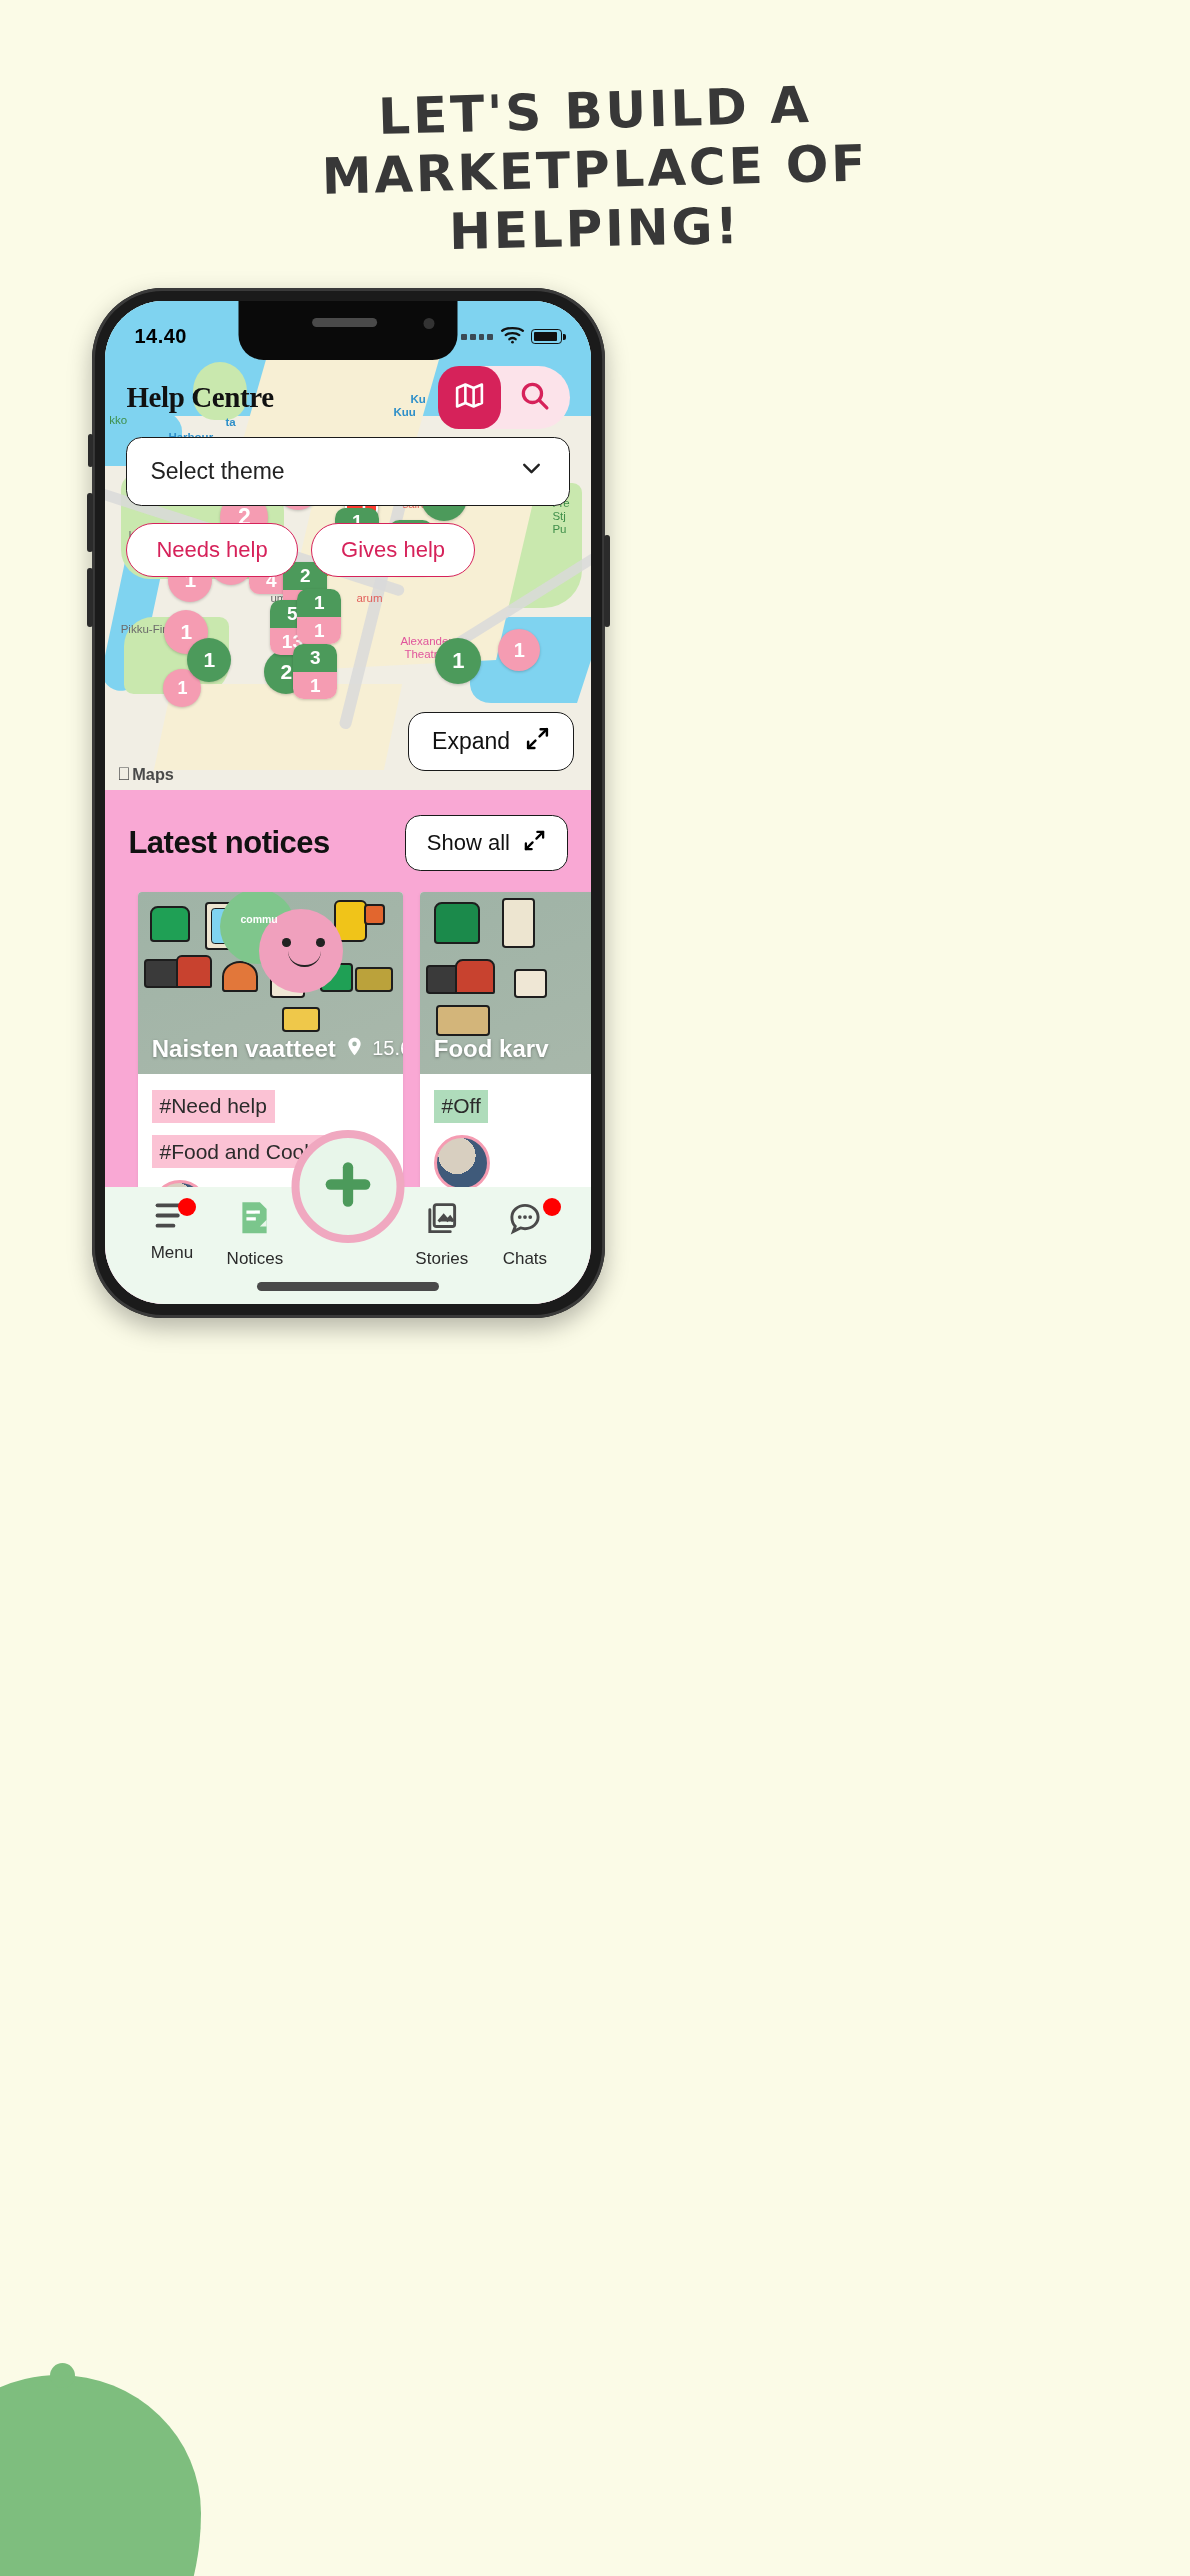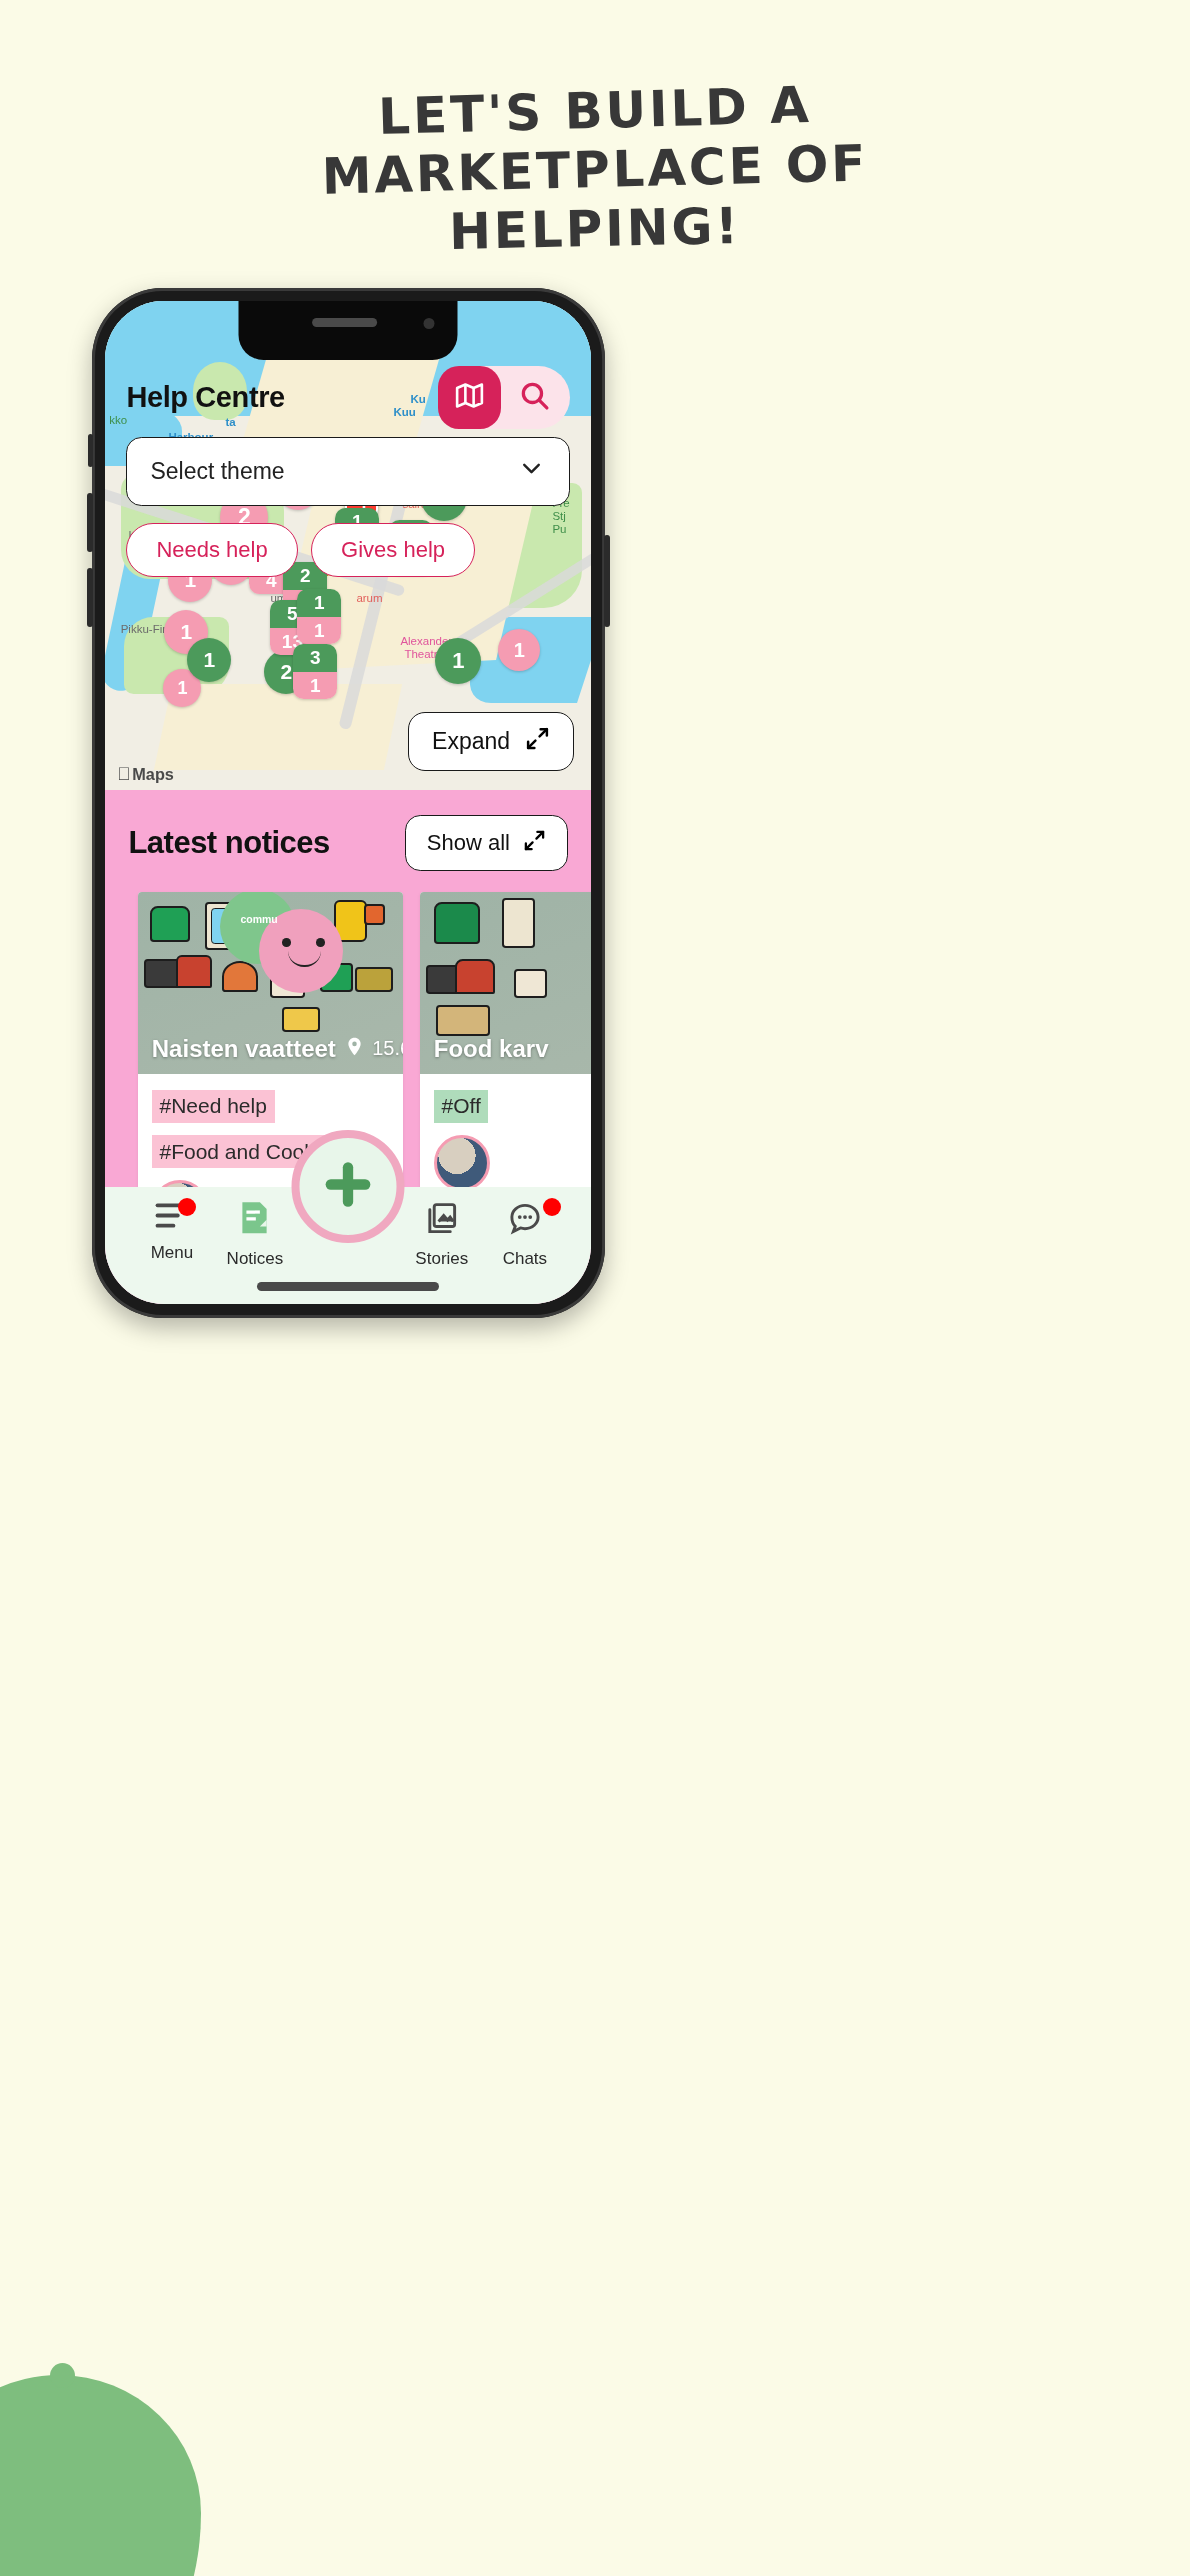--- a/index.html
+++ b/index.html
@@ -186,21 +186,21 @@
   .mk.sq .bot { background: #F59CB2; }
   .mk.red-badge {
     background: #FF3B30; border: 2.9px solid #fff; border-radius: 8.6px;
     box-shadow: 0 1px 3.8px rgba(0,0,0,.35);
   }
 
   
   .hdr {
     position: absolute; top: 63px; left: 0; right: 0; height: 67px;
     display: flex; align-items: center; justify-content: space-between;
-    padding: 0 21px; z-index: 20;
+    padding: 0 21px; z-index: 20; font-family: Liberation Serif, serif;
   }
   .hdr-title { font-size: 29px; font-weight: 700; color: #111; letter-spacing: -0.4px; }
   .hdr-actions {
     display: flex; align-items: center;
     background: #FCE3EA; border-radius: 33px; height: 63px;
     padding: 0 19px 0 0; gap: 17px;
   }
   .map-pill {
     width: 63px; height: 63px; border-radius: 21px; background: #D6225A;
     display: flex; align-items: center; justify-content: center;
@@ -611,20 +611,42 @@
             <circle cx="15.6" cy="11" r="1.3" fill="#4a4a4a" stroke="none"></circle>
           </svg>
         </span>
         <span class="nav-badge" style="right:5.8px;"></span>
         <span class="nav-label">Chats</span>
       </div>
     </div>
 
     <div class="home-indicator"></div>
 
+    <div class="statusbar">
+      <div class="sb-time">14.40</div>
+      <div class="sb-right">
+        <span class="sig-dots">
+            <i></i>
+            <i></i>
+            <i></i>
+            <i></i>
+          </span>
+        <span>
+          <svg width="25" height="19" viewBox="0 0 24 18" fill="none" stroke="#111" stroke-width="2.2" stroke-linecap="round">
+            <path d="M2 5.5 C6 2 18 2 22 5.5"></path>
+            <path d="M5.5 9.5 C8.5 7 15.5 7 18.5 9.5"></path>
+            <path d="M9 13.5 C10.7 12.2 13.3 12.2 15 13.5"></path>
+            <circle cx="12" cy="16.4" r="1.3" fill="#111" stroke="none"></circle>
+          </svg>
+        </span>
+        <span class="battery">
+            <i style="width:92%"></i>
+          </span>
+      </div>
+    </div>
     <div class="notch">
       <span class="notch-speaker"></span>
       <span class="notch-cam"></span>
     </div>
 
   </div>
 </div>
 
 
 </body></html>

